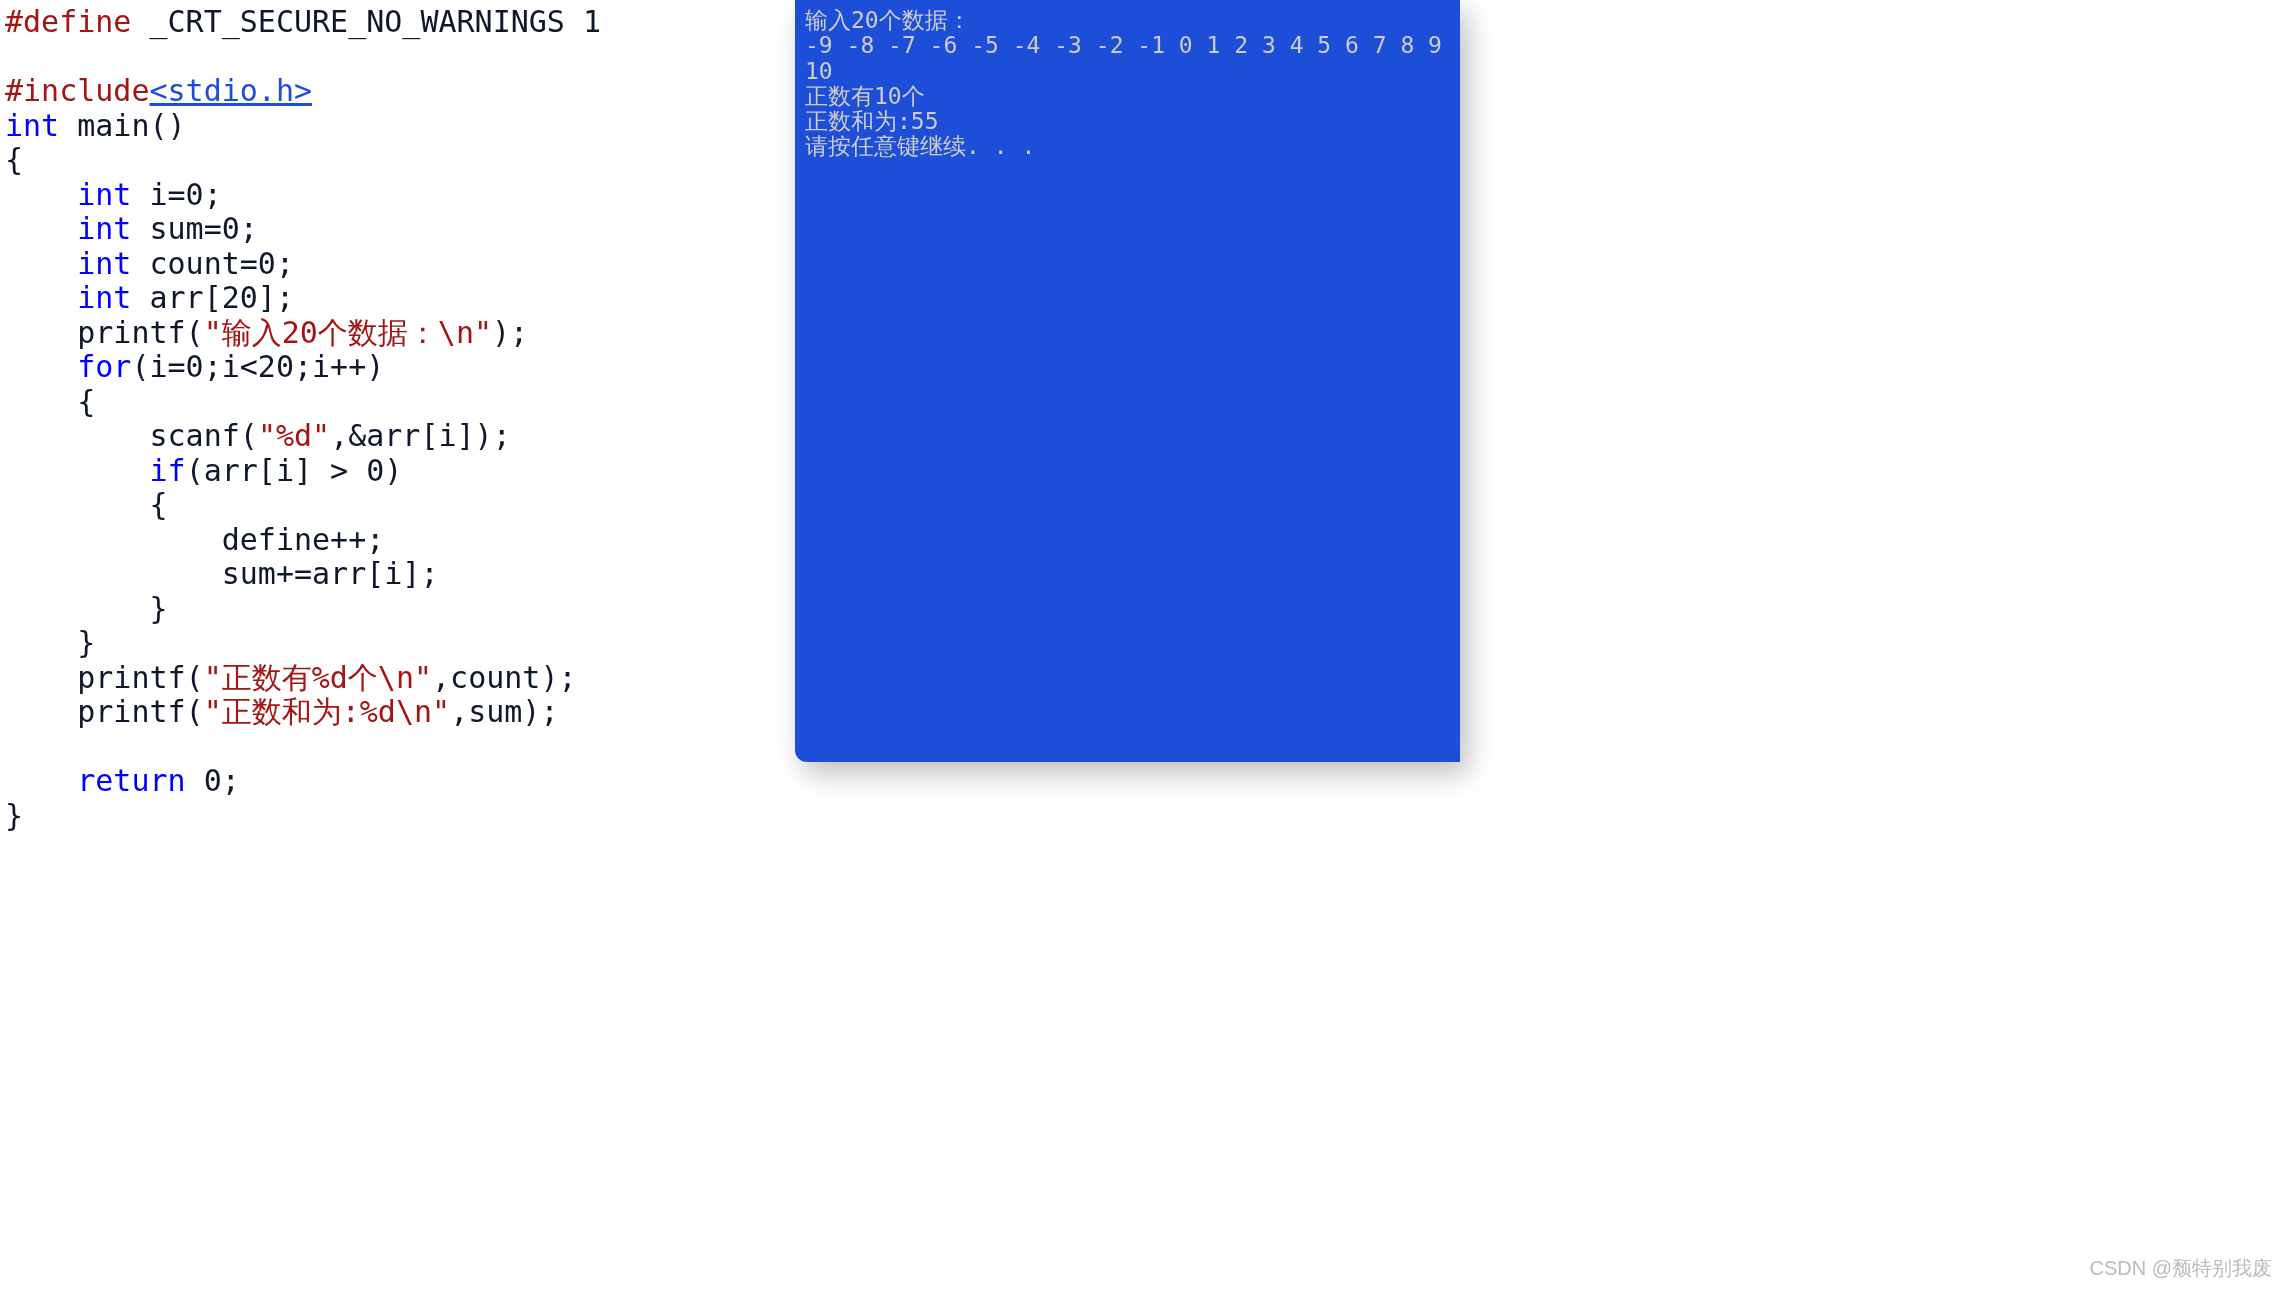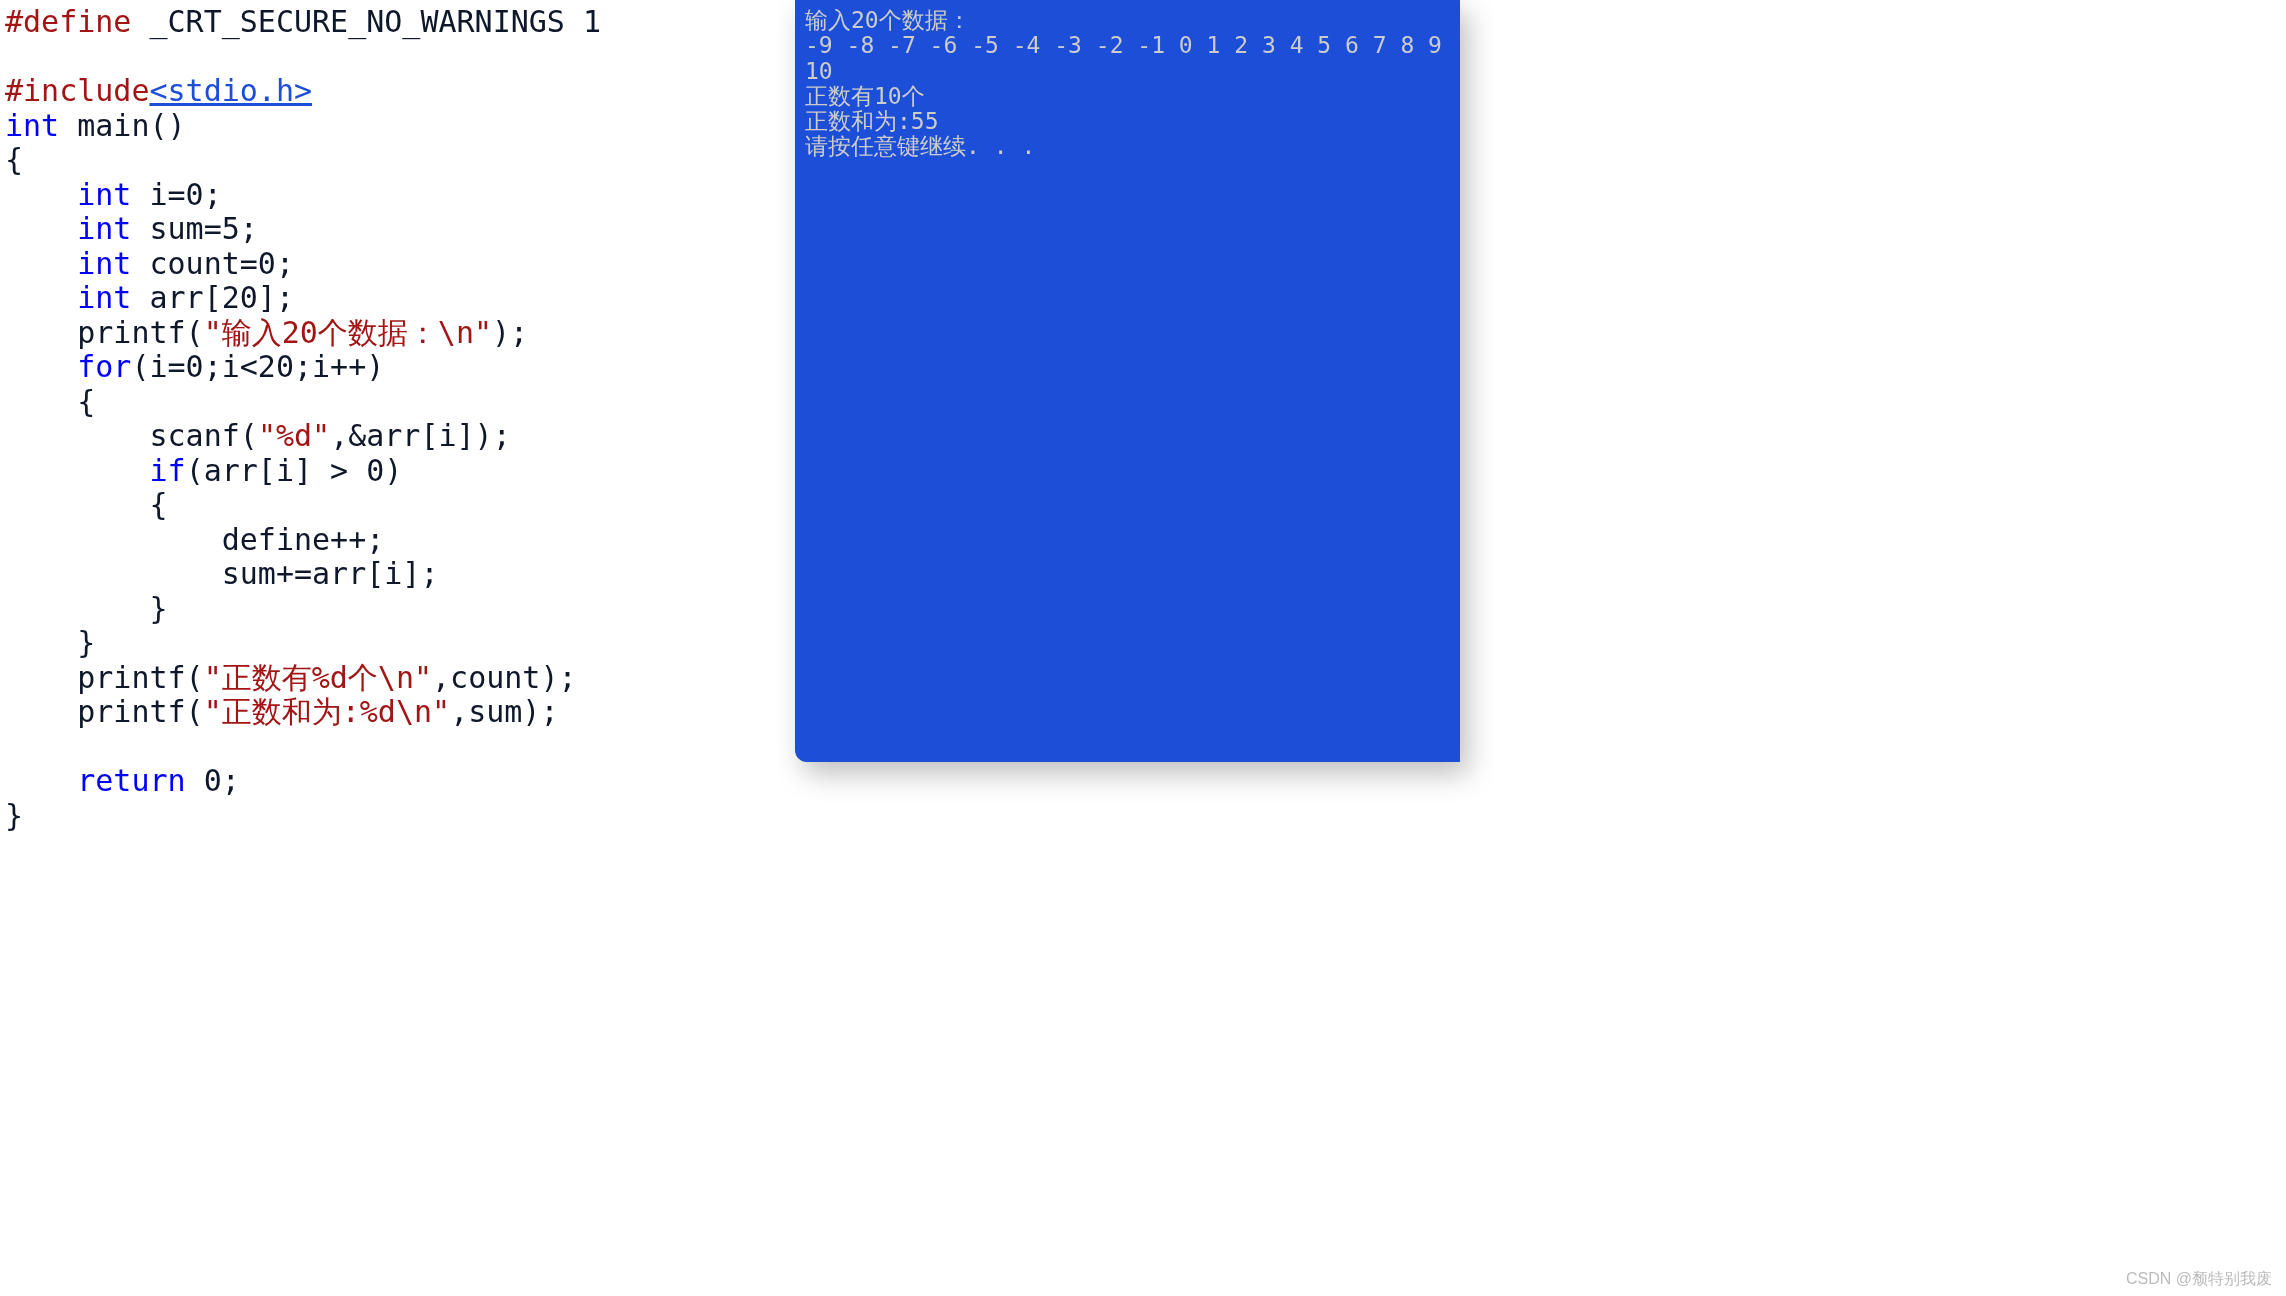--- a/index.html
+++ b/index.html
@@ -41,36 +41,36 @@
       box-shadow: 8px 12px 28px rgba(0,0,0,0.25);
     }
     .preproc { color: #a31515; }
     .keyword { color: #0000ff; }
     .include-angle { color: #1d4ed8; text-decoration: underline; }
     .str { color: #a31515; }
     .plain { color: #0f172a; }
     .watermark {
       position: absolute;
       right: 14px;
-      bottom: 6px;
-      font-size: 16px;
+      bottom: 14px;
+      font-size: 20px;
       color: rgba(120,120,120,0.5);
       font-family: Arial, sans-serif;
     }
   </style>
 </head>
 <body>
 
 <div class="code-pane"><span class="preproc">#define</span><span class="plain"> _CRT_SECURE_NO_WARNINGS 1</span>
 <span class="plain"></span>
 <span class="preproc">#include</span><span class="include-angle">&lt;stdio.h&gt;</span>
 <span class="keyword">int</span><span class="plain"> main()</span>
 <span class="plain">{</span>
 <span class="keyword">    int</span><span class="plain"> i=0;</span>
-<span class="keyword">    int</span><span class="plain"> sum=5;</span>
+<span class="keyword">    int</span><span class="plain"> sum=0;</span>
 <span class="keyword">    int</span><span class="plain"> count=0;</span>
 <span class="keyword">    int</span><span class="plain"> arr[20];</span>
 <span class="plain">    printf(</span><span class="str">"输入20个数据：\n"</span><span class="plain">);</span>
 <span class="keyword">    for</span><span class="plain">(i=0;i&lt;20;i++)</span>
 <span class="plain">    {</span>
 <span class="plain">        scanf(</span><span class="str">"%d"</span><span class="plain">,&amp;arr[i]);</span>
 <span class="keyword">        if</span><span class="plain">(arr[i] &gt; 0)</span>
 <span class="plain">        {</span>
 <span class="plain">            define++;</span>
 <span class="plain">            sum+=arr[i];</span>

